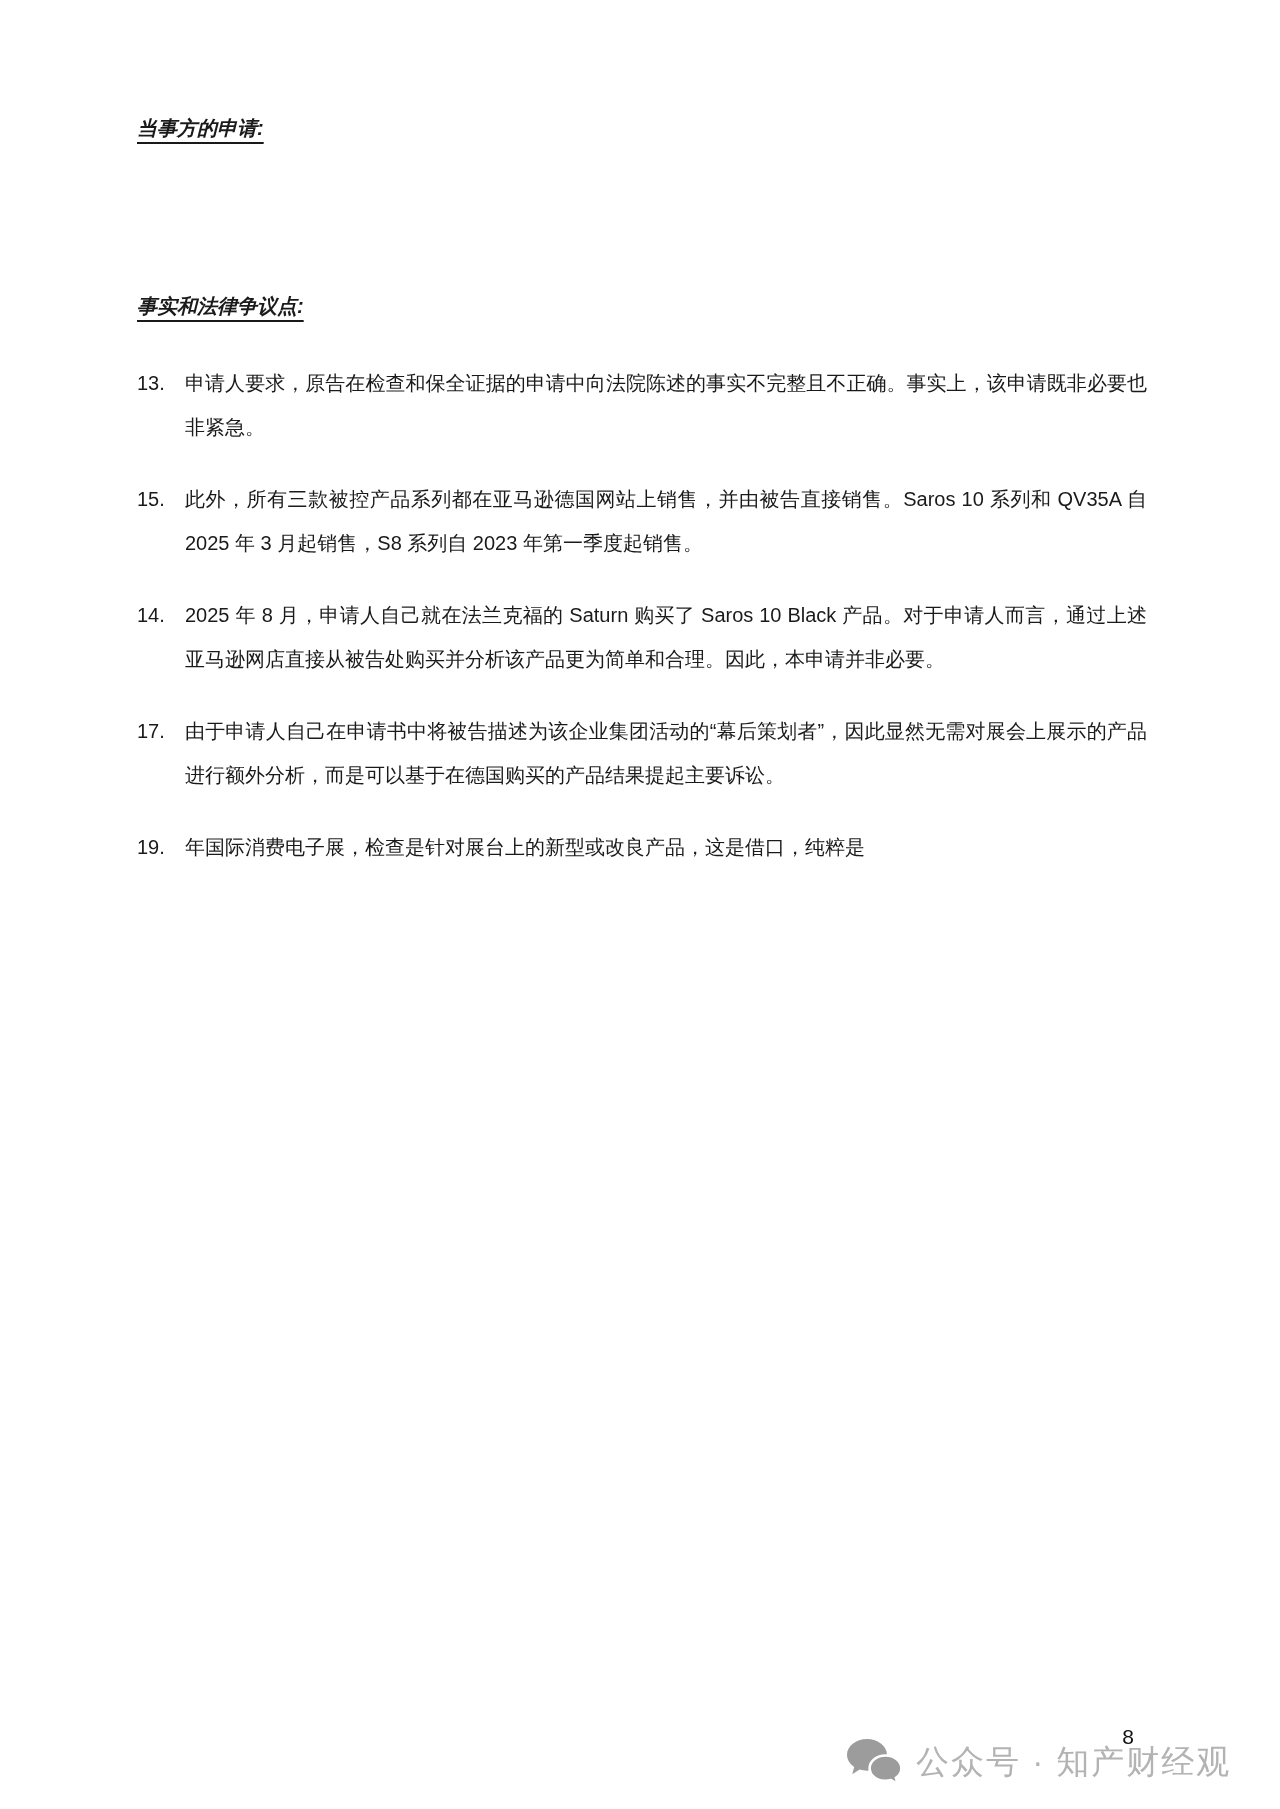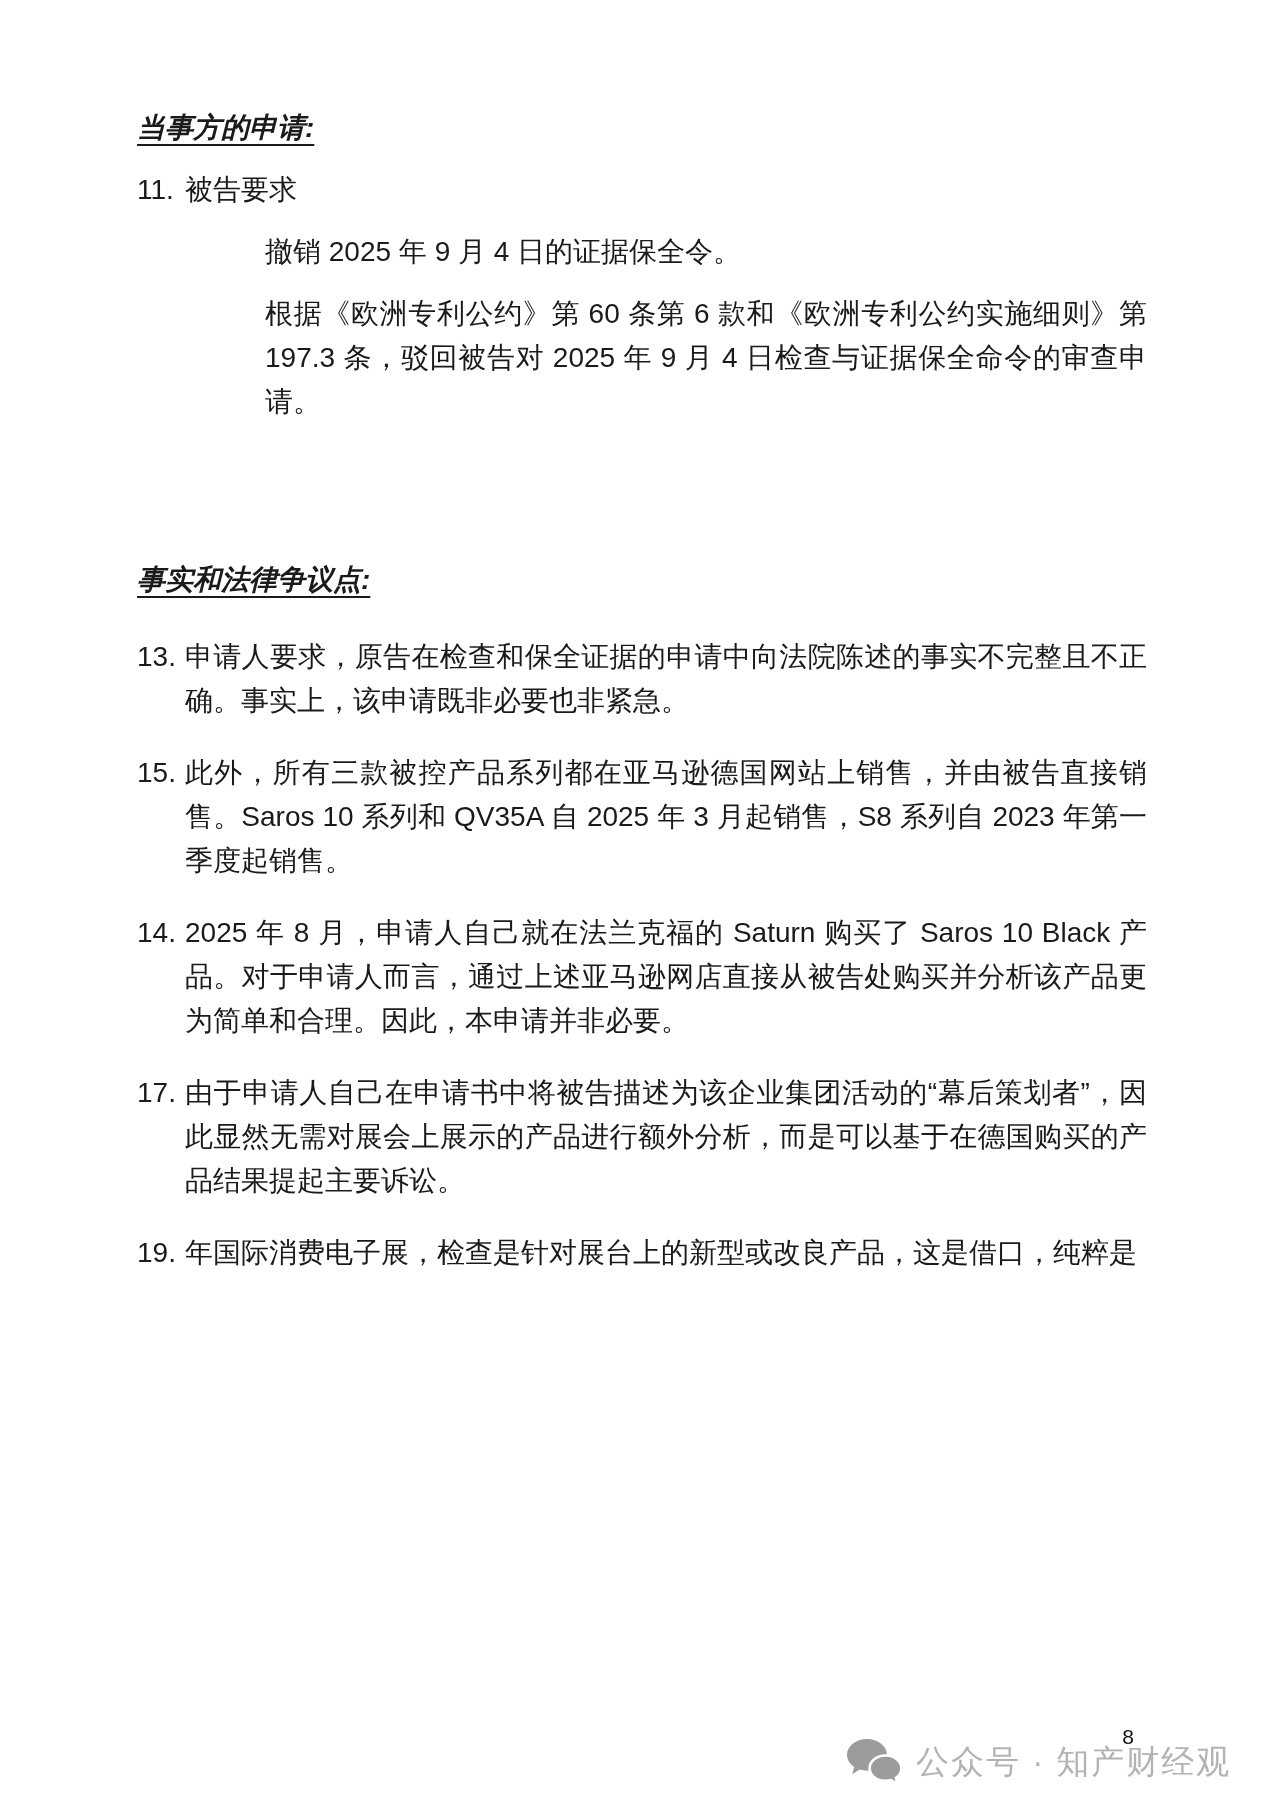--- a/index.html
+++ b/index.html
@@ -10,21 +10,21 @@
     position: relative;
     font-family: "Liberation Sans", sans-serif;
     color: #1a1a1a;
     overflow: hidden;
   }
   .doc {
     position: absolute;
     left: 137px;
     top: 106px;
     width: 1010px;
-    font-size: 28px;
+    font-size: 20px;
     line-height: 44px;
   }
   .sec-heading {
     font-style: italic;
     font-weight: 600;
     text-decoration: underline;
     text-underline-offset: 7px;
     margin: 0 0 18px 0;
   }
   .sec-heading.h2 {
@@ -67,30 +67,22 @@
   }
   .wicon { display: block; }
 </style>
 </head>
 <body>
 
 <div class="doc">
 
   <div class="sec-heading">当事方的申请:</div>
 
-  <div class="s1-item">
-    <div class="row">
-      <span class="num">11.</span>
-      <span class="text">被告要求</span>
-    </div>
-    <div class="quote">撤销 2025 年 9 月 4 日的证据保全令。</div>
-  </div>
 
   <div class="s1-item">
-    <div class="quote">根据《欧洲专利公约》第 60 条第 6 款和《欧洲专利公约实施细则》第 197.3 条，驳回被告对 2025 年 9 月 4 日检查与证据保全命令的审查申请。</div>
   </div>
 
   <div class="sec-heading h2">事实和法律争议点:</div>
 
   <div class="s2-item row">
     <span class="num">13.</span>
     <span class="text">申请人要求，原告在检查和保全证据的申请中向法院陈述的事实不完整且不正确。事实上，该申请既非必要也非紧急。</span>
   </div>
 
 

